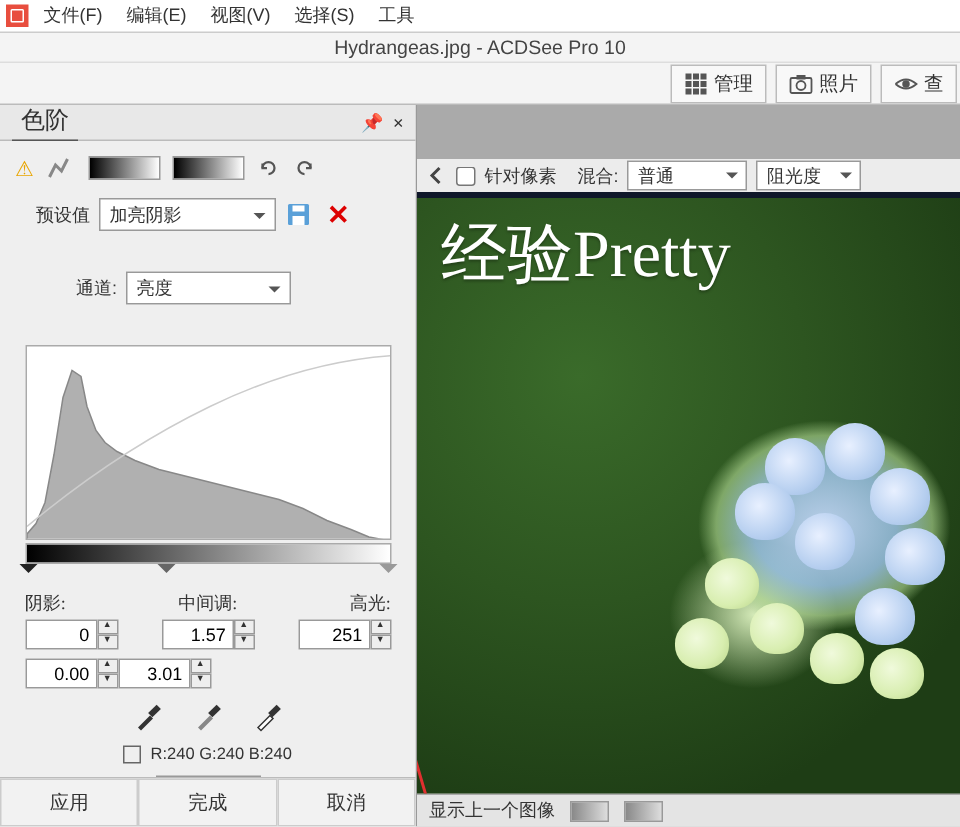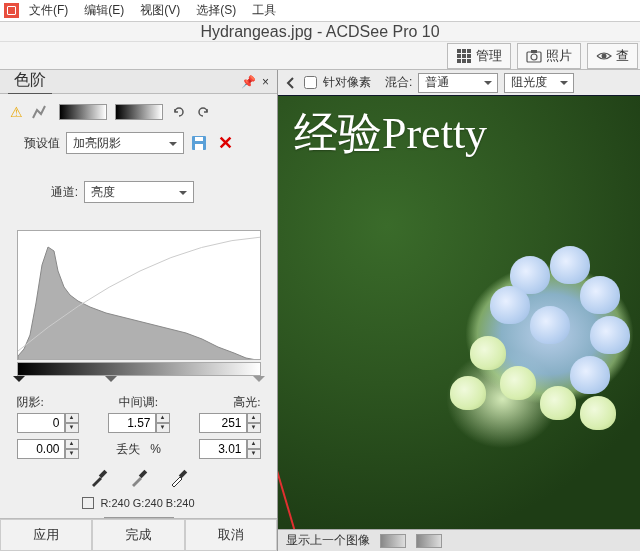--- a/index.html
+++ b/index.html
@@ -2,21 +2,21 @@
 <html><head>
 <meta charset="utf-8">
 <style>
 * { box-sizing: border-box; margin: 0; padding: 0; font-family: "Microsoft YaHei", sans-serif; }
 body { width: 640px; height: 551px; background: #ececec; overflow: hidden; font-size: 12px; color: #333; }
 .row { display: flex; align-items: center; }
 .topbar { height: 22px; background: #fff; border-bottom: 1px solid #ccc; padding: 0 4px; gap: 4px; }
 .red-square { width: 15px; height: 15px; background: #e84e3e; position:relative; }
 .red-square::after { content:""; position:absolute; width:7px; height:7px; border:1px solid #fff; border-radius:1px; left:3px; top:3px; }
 .menuitem { padding: 2px 6px; cursor: default; }
-.titlebar { height: 20px; background: #f4f4f4; justify-content: center; color: #444; font-size: 16px; border-bottom:1px solid #ddd; }
+.titlebar { height: 20px; background: #f4f4f4; justify-content: center; color: #444; font-size: 13px; border-bottom:1px solid #ddd; }
 .toolbar2 { height: 28px; background: #f4f4f4; border-bottom: 1px solid #bbb; justify-content: flex-end; padding-right:2px; gap:6px; }
 .tbtn { display:flex; align-items:center; gap:4px; padding:3px 8px; border:1px solid #bbb; background:#f8f8f8; font-size:13px; }
 .tbtn .ic { width:16px; height:16px; }
 .main { display:flex; height: 481px; }
 .leftpane { width: 278px; background:#f0f0f0; border-right:1px solid #999; display:flex; flex-direction:column; }
 .panel-tab { height: 24px; background:#e8e8e8; border-bottom:1px solid #bbb; padding:0 8px; justify-content:space-between; align-items:center; display:flex; }
 .panel-tab .t { border-bottom:2px solid #555; padding:2px 6px; font-size:16px; }
 .panel-tab .close { display:flex; gap:6px; }
 .panelbody { flex:1; padding:6px 10px 8px 10px; background:#efefef; overflow:hidden; }
 .toolrow { height:24px; display:flex; align-items:center; gap:8px; margin-bottom:8px; }
@@ -47,21 +47,21 @@
 .spin .ud div { flex:1; border:1px solid #999; background:#eee; font-size:6px; text-align:center; line-height:7px; }
 .row2 { display:flex; width:244px; margin:3px auto 8px auto; align-items:center; }
 .eyedrops { display:flex; justify-content:center; gap:18px; margin:8px 0; }
 .eyedrops svg { width:22px; height:22px; }
 .rgbline { display:flex; align-items:center; justify-content:center; gap:6px; font-size:11px; margin-bottom:8px; }
 .rgbline .chk { width:12px; height:12px; border:1px solid #666; }
 .autobtn { display:block; width:70px; height:22px; margin:0 auto 4px auto; border:1px solid #999; background:#eaeaea; text-align:center; line-height:20px; }
 .bottombtns { display:flex; border-top:1px solid #bbb; background:#e8e8e8; }
 .bottombtns div { flex:1; text-align:center; padding:6px 0; border:1px solid #ccc; font-size:13px; background:#f2f2f2; }
 .rightpane { flex:1; display:flex; flex-direction:column; background:#aaa; }
-.rtool { height:26px; background:#ececec; border-bottom:1px solid #0f172a; display:flex; align-items:center; padding:0 6px; gap:6px; font-size:12px; }
+.rtool { height:26px; background:#ececec; border-bottom:4px solid #0f172a; display:flex; align-items:center; padding:0 6px; gap:6px; font-size:12px;margin-top:36px; }
 .rtool .sel2 { height:20px; border:1px solid #999; background:#fff; padding:0 18px 0 6px; position:relative; display:flex; align-items:center; }
 .rtool .sel2::after { content:""; position:absolute; right:5px; top:7px; border:4px solid transparent; border-top-color:#555; }
 .canvas { flex:1; position:relative; overflow:hidden; background:#888; }
 .photo { position:absolute; inset:0; }
 .leaf-bg { position:absolute; inset:0; background:
   radial-gradient(ellipse 120px 100px at 75% 55%, rgba(200,220,255,0.9), rgba(160,200,240,0.8) 40%, rgba(180,220,150,0.6) 60%, transparent 70%),
   radial-gradient(ellipse 80px 70px at 62% 70%, rgba(230,250,200,0.9), transparent 70%),
   radial-gradient(circle at 30% 30%, #3a6b2a, #2d5520 40%, #1e3d15 80%),
   linear-gradient(135deg, #2d5520, #4a7a35, #2a4d1c);
 }
@@ -212,25 +212,20 @@
       </div>
 
       <div class="row2">
         <div class="spin">
             <input value="0.00" style="">
             <div class="ud">
               <div>▲</div>
               <div>▼</div>
             </div>
           </div>
-        <div style="flex:1; text-align:center;">
-          <span>丢失</span>
-          &nbsp;
-          <span>%</span>
-        </div>
         <div class="spin">
             <input value="3.01" style="">
             <div class="ud">
               <div>▲</div>
               <div>▼</div>
             </div>
           </div>
       </div>
 
       <div class="eyedrops">

